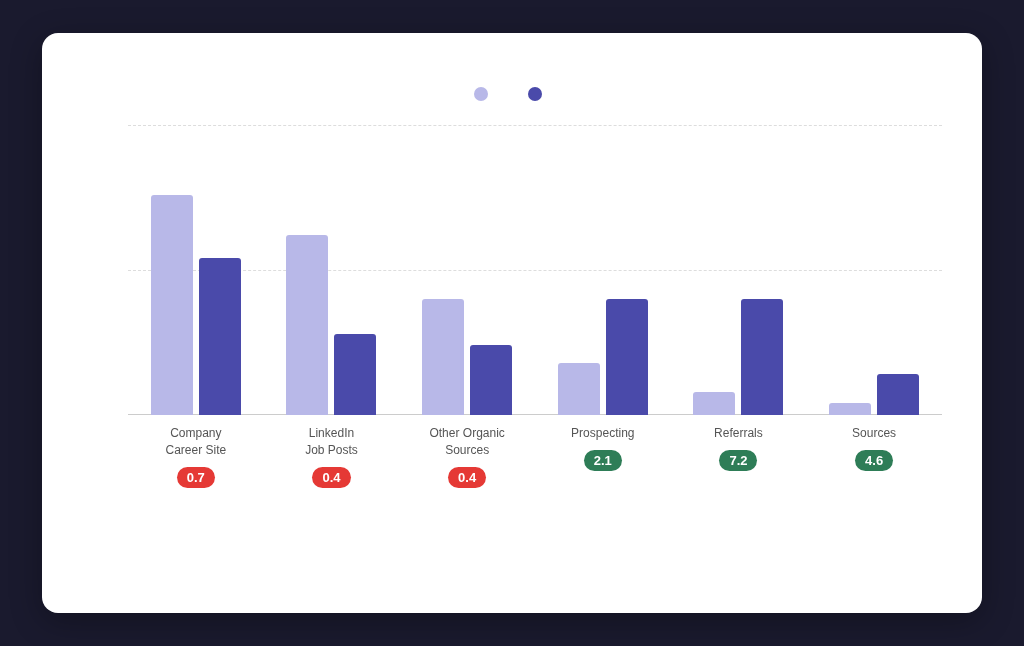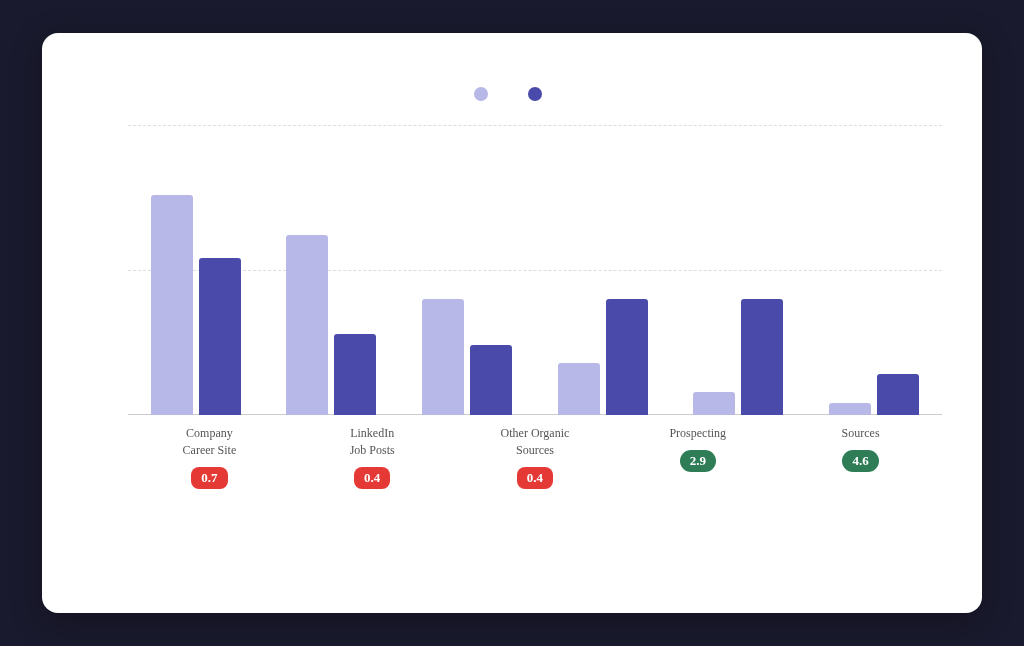--- a/index.html
+++ b/index.html
@@ -102,21 +102,21 @@
     }
     .ratio-badge {
       display: inline-block;
       padding: 3px 10px;
       border-radius: 12px;
       font-size: 13px;
       font-weight: 600;
       color: white;
       margin-top: 8px;
     }
-    .ratio-badge.red { background: #e53935; border-radius: 8px; }
+    .ratio-badge.red { background: #e53935; }
     .ratio-badge.green { background: #2e7d57; }
     .below-group {
       display: flex;
       flex-direction: column;
       align-items: center;
       width: 100px;
     }
   </style>
 </head>
 <body>
@@ -128,21 +128,21 @@
     <div class="legend-item">
       <div class="legend-dot candidates"></div>
       <span></span>
     </div>
     <div class="legend-item">
       <div class="legend-dot hires"></div>
       <span></span>
     </div>
   </div>
 
-  <div style="display:flex; flex-direction:column;font-family:Liberation Serif, serif;">
+  <div style="display:flex; flex-direction:column;">
     <div style="display:flex;">
       <div class="y-axis" style="position:relative; left:0; margin-right:8px; height:290px; display:flex; flex-direction:column; justify-content:space-between; align-items:flex-end; padding-bottom:2px; width:38px;">
         <span class="y-label"></span>
         <span class="y-label"></span>
         <span class="y-label"></span>
       </div>
       <div style="flex:1; position:relative; height:290px;">
 
         <div class="grid-line" style="top:0;"></div>
         <div class="grid-line" style="top:50%;"></div>
@@ -185,21 +185,25 @@
         <div class="below-group">
           <div class="bar-label">LinkedIn<br>Job Posts</div>
           <span class="ratio-badge red">0.4</span>
         </div>
         <div class="below-group">
           <div class="bar-label">Other Organic<br>Sources</div>
           <span class="ratio-badge red">0.4</span>
         </div>
         <div class="below-group">
           <div class="bar-label">Prospecting</div>
-          <span class="ratio-badge green">2.9</span>
+          <span class="ratio-badge green">2.1</span>
+        </div>
+        <div class="below-group">
+          <div class="bar-label">Referrals</div>
+          <span class="ratio-badge green">7.2</span>
         </div>
         <div class="below-group">
           <div class="bar-label">Sources</div>
           <span class="ratio-badge green">4.6</span>
         </div>
       </div>
   </div>
 </div>
 
 </body></html>

